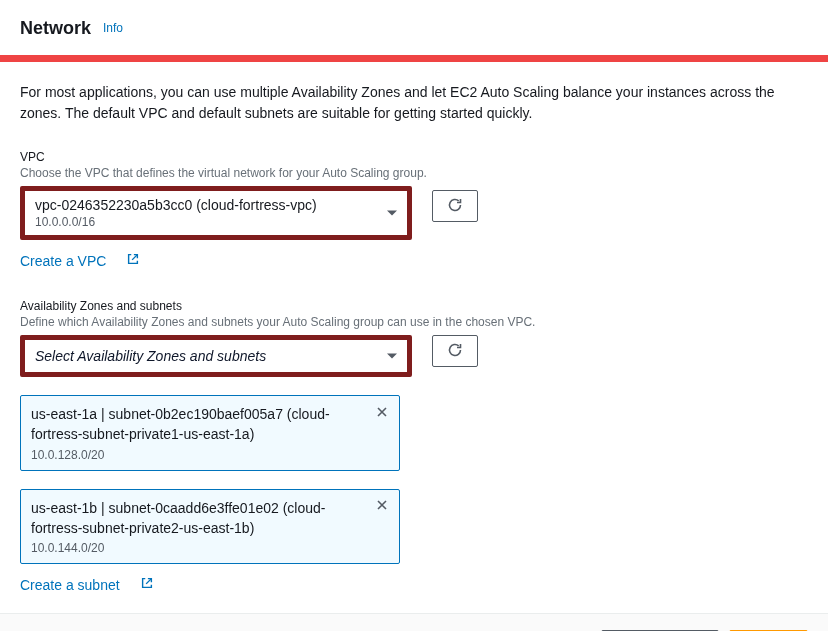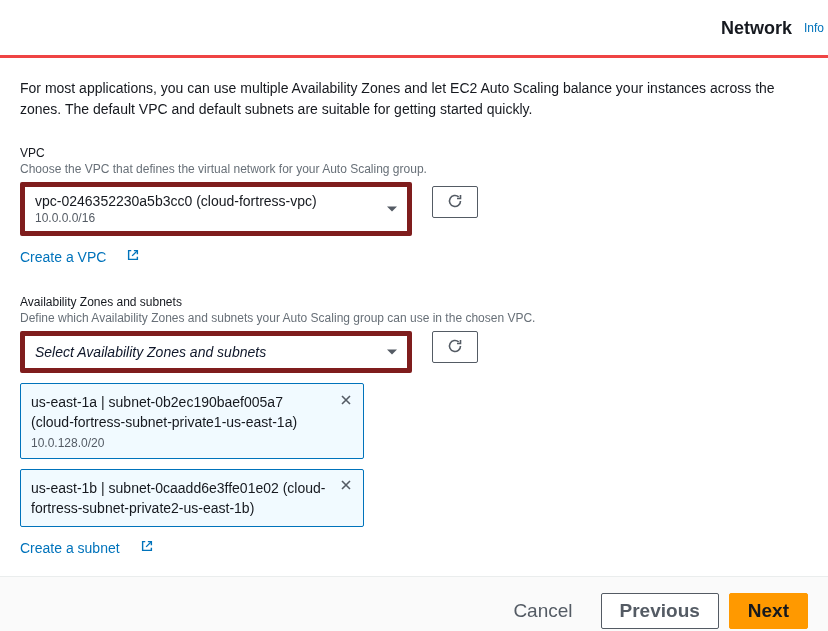--- a/index.html
+++ b/index.html
@@ -6,22 +6,21 @@
   html, body {
     margin: 0; padding: 0;
     font-family: "Amazon Ember", "Helvetica Neue", Arial, sans-serif;
     font-size: 14px;
     color: #16191f;
     background: #ffffff;
     width: 828px;
   }
   .header-section {
     padding: 18px 4px 16px 20px;
-    border-bottom: 3px solid #ef4444;
-    text-align: right;
+    border-bottom: 7px solid #ef4444;
   }
   .header-title {
     font-size: 18px;
     font-weight: 700;
     display: inline-block;
   }
   .info-link {
     color: #0073bb;
     font-size: 12px;
     font-weight: 400;
@@ -105,27 +104,27 @@
     color: #0073bb;
     font-size: 14px;
     margin-top: 12px;
     display: inline-flex;
     align-items: center;
     gap: 20px;
     cursor: pointer;
   }
   .external-icon svg { width: 14px; height: 14px; }
   .tag {
-    width: 344px;
+    width: 380px;
     border: 1px solid #0073bb;
     background: #f1faff;
     border-radius: 2px;
     padding: 8px 36px 8px 10px;
     position: relative;
-    margin-top: 10px;
+    margin-top: 18px;
   }
   .tag .tag-main {
     font-size: 14px;
     color: #16191f;
     line-height: 1.45;
   }
   .tag .tag-sub {
     font-size: 12px;
     color: #545b64;
     margin-top: 3px;
@@ -243,20 +242,21 @@
           <svg width="14" height="14" viewBox="0 0 14 14" stroke="#545b64" stroke-width="1.6">
             <path d="M3 3l8 8M11 3l-8 8"></path>
           </svg>
         </span>
       </div>
     </div>
 
     
     <div class="tag">
       <div class="tag-main">us-east-1b | subnet-0caadd6e3ffe01e02 (cloud-fortress-subnet-private2-us-east-1b)</div>
+      <div class="tag-sub">10.0.144.0/20</div>
       <div class="tag-close">
         <span>
           <svg width="14" height="14" viewBox="0 0 14 14" stroke="#545b64" stroke-width="1.6">
             <path d="M3 3l8 8M11 3l-8 8"></path>
           </svg>
         </span>
       </div>
     </div>
 
     <div class="link-action">

